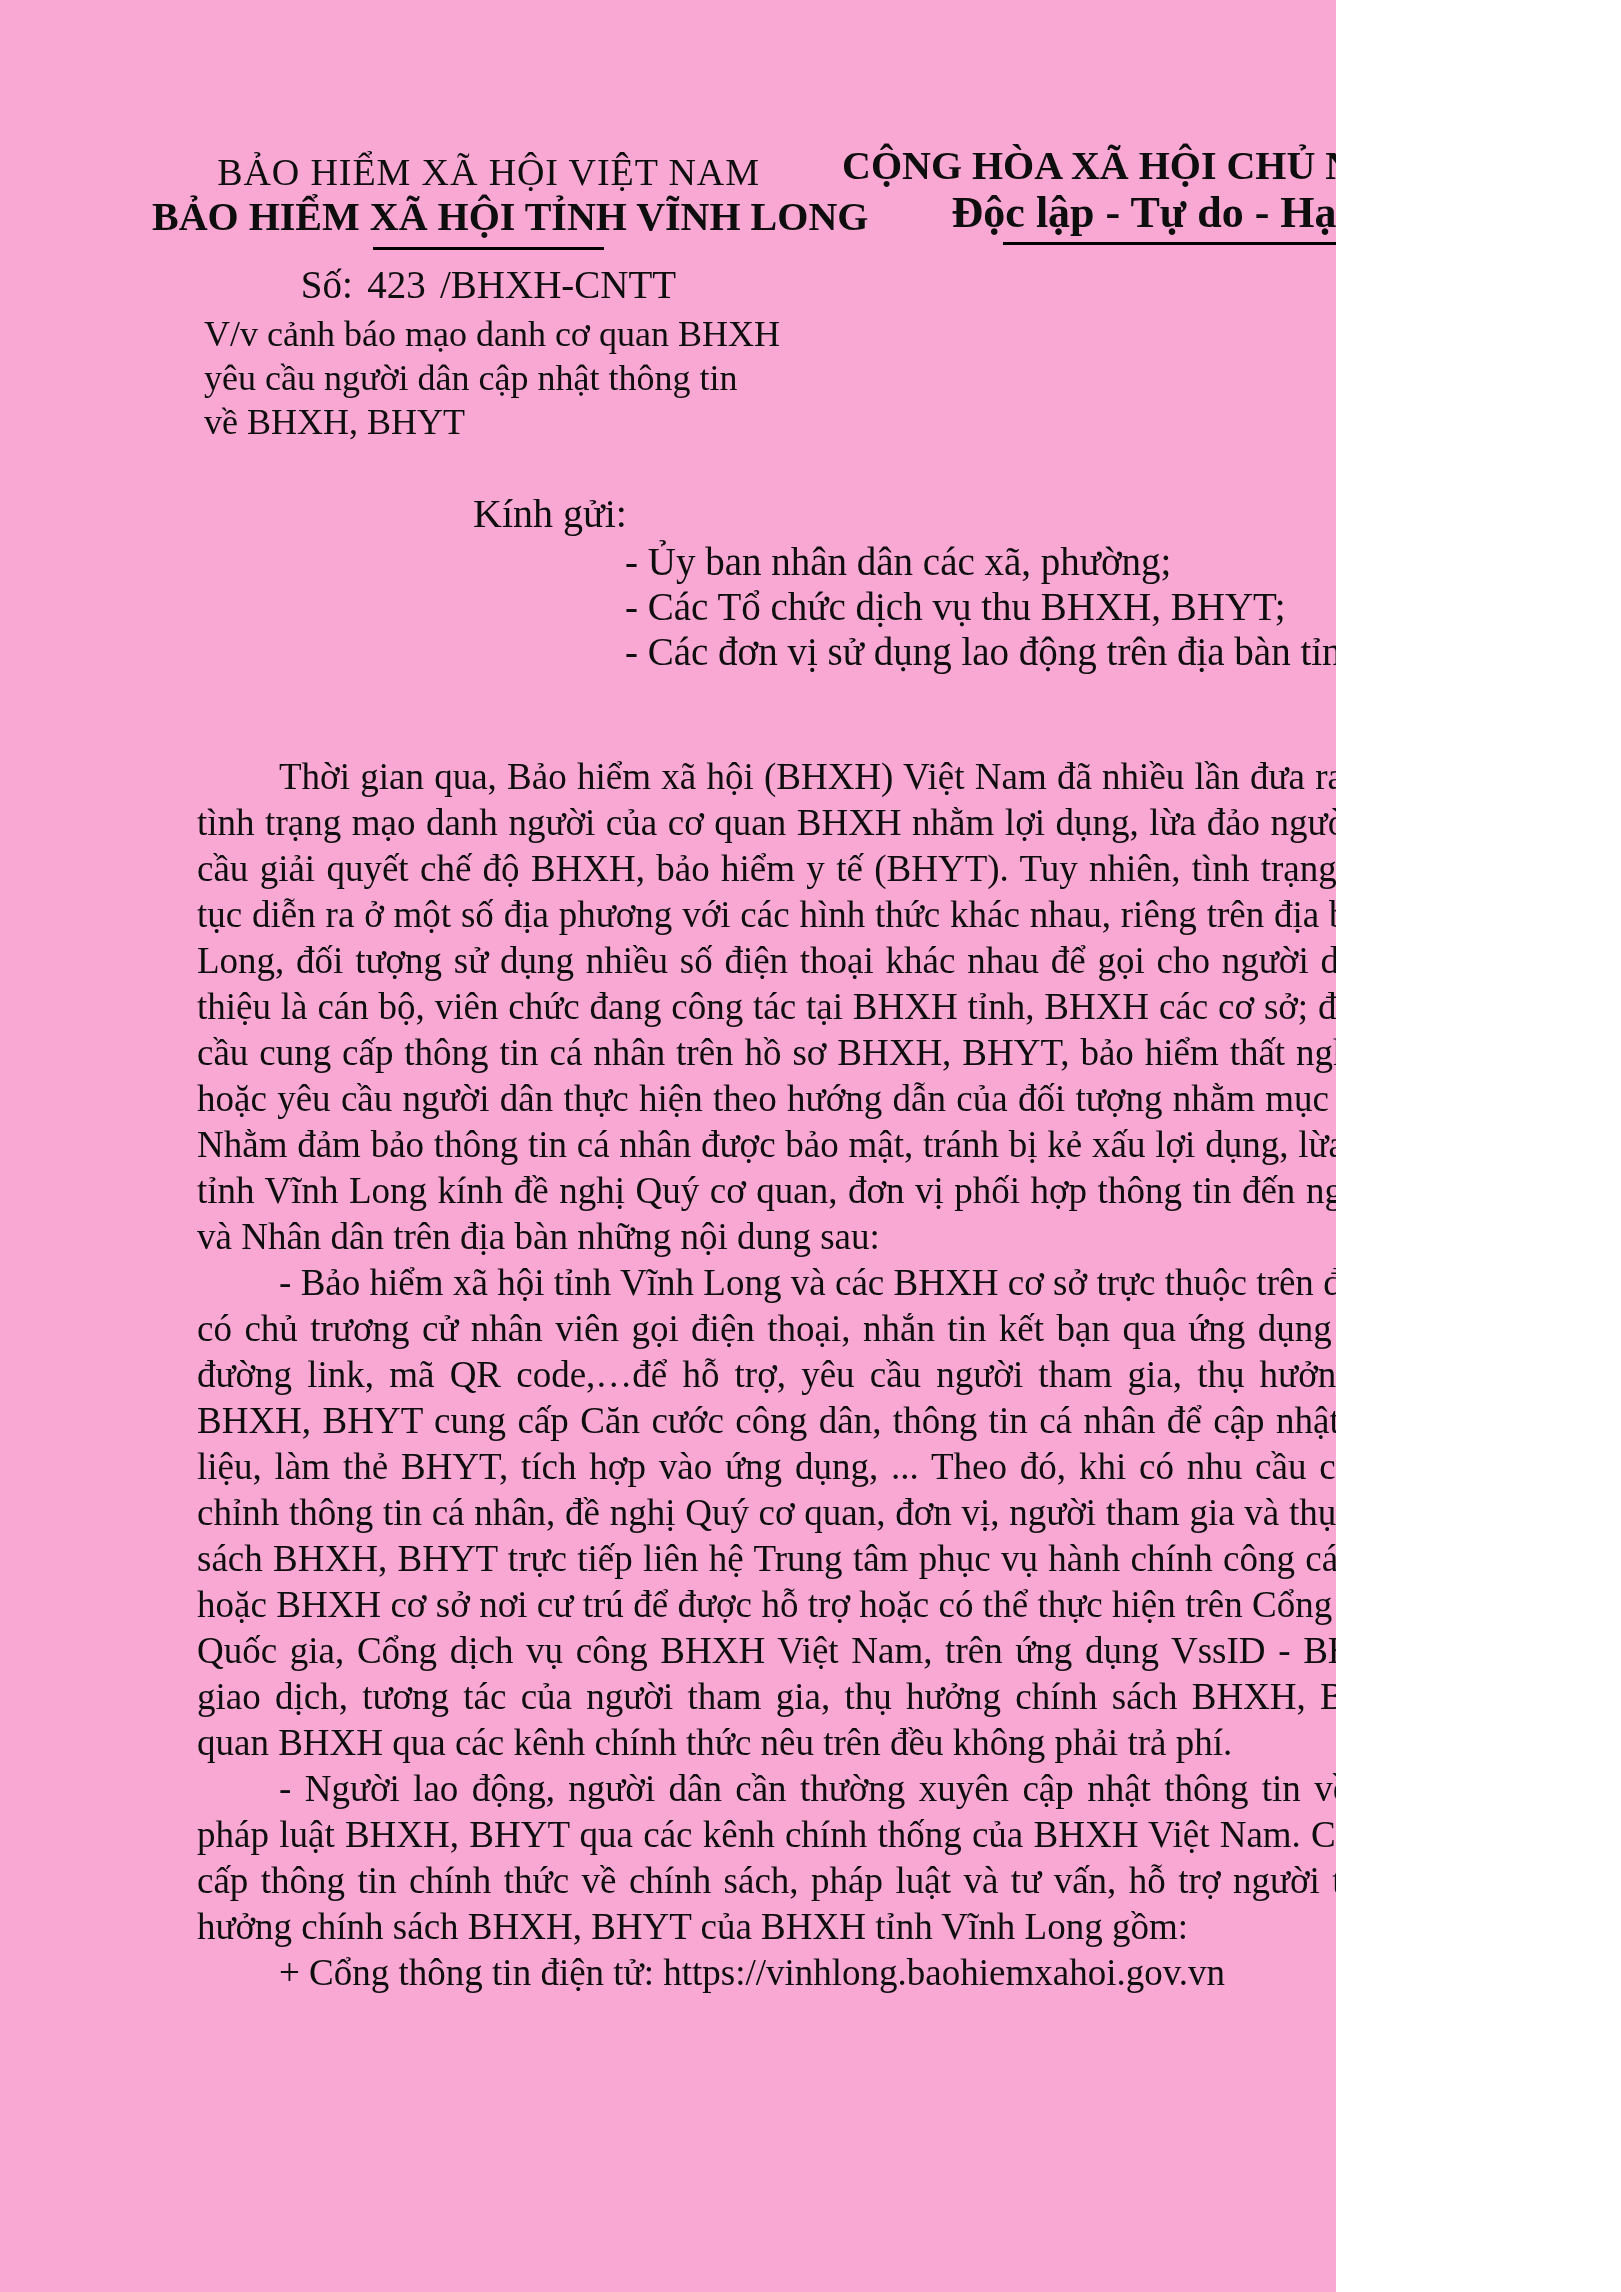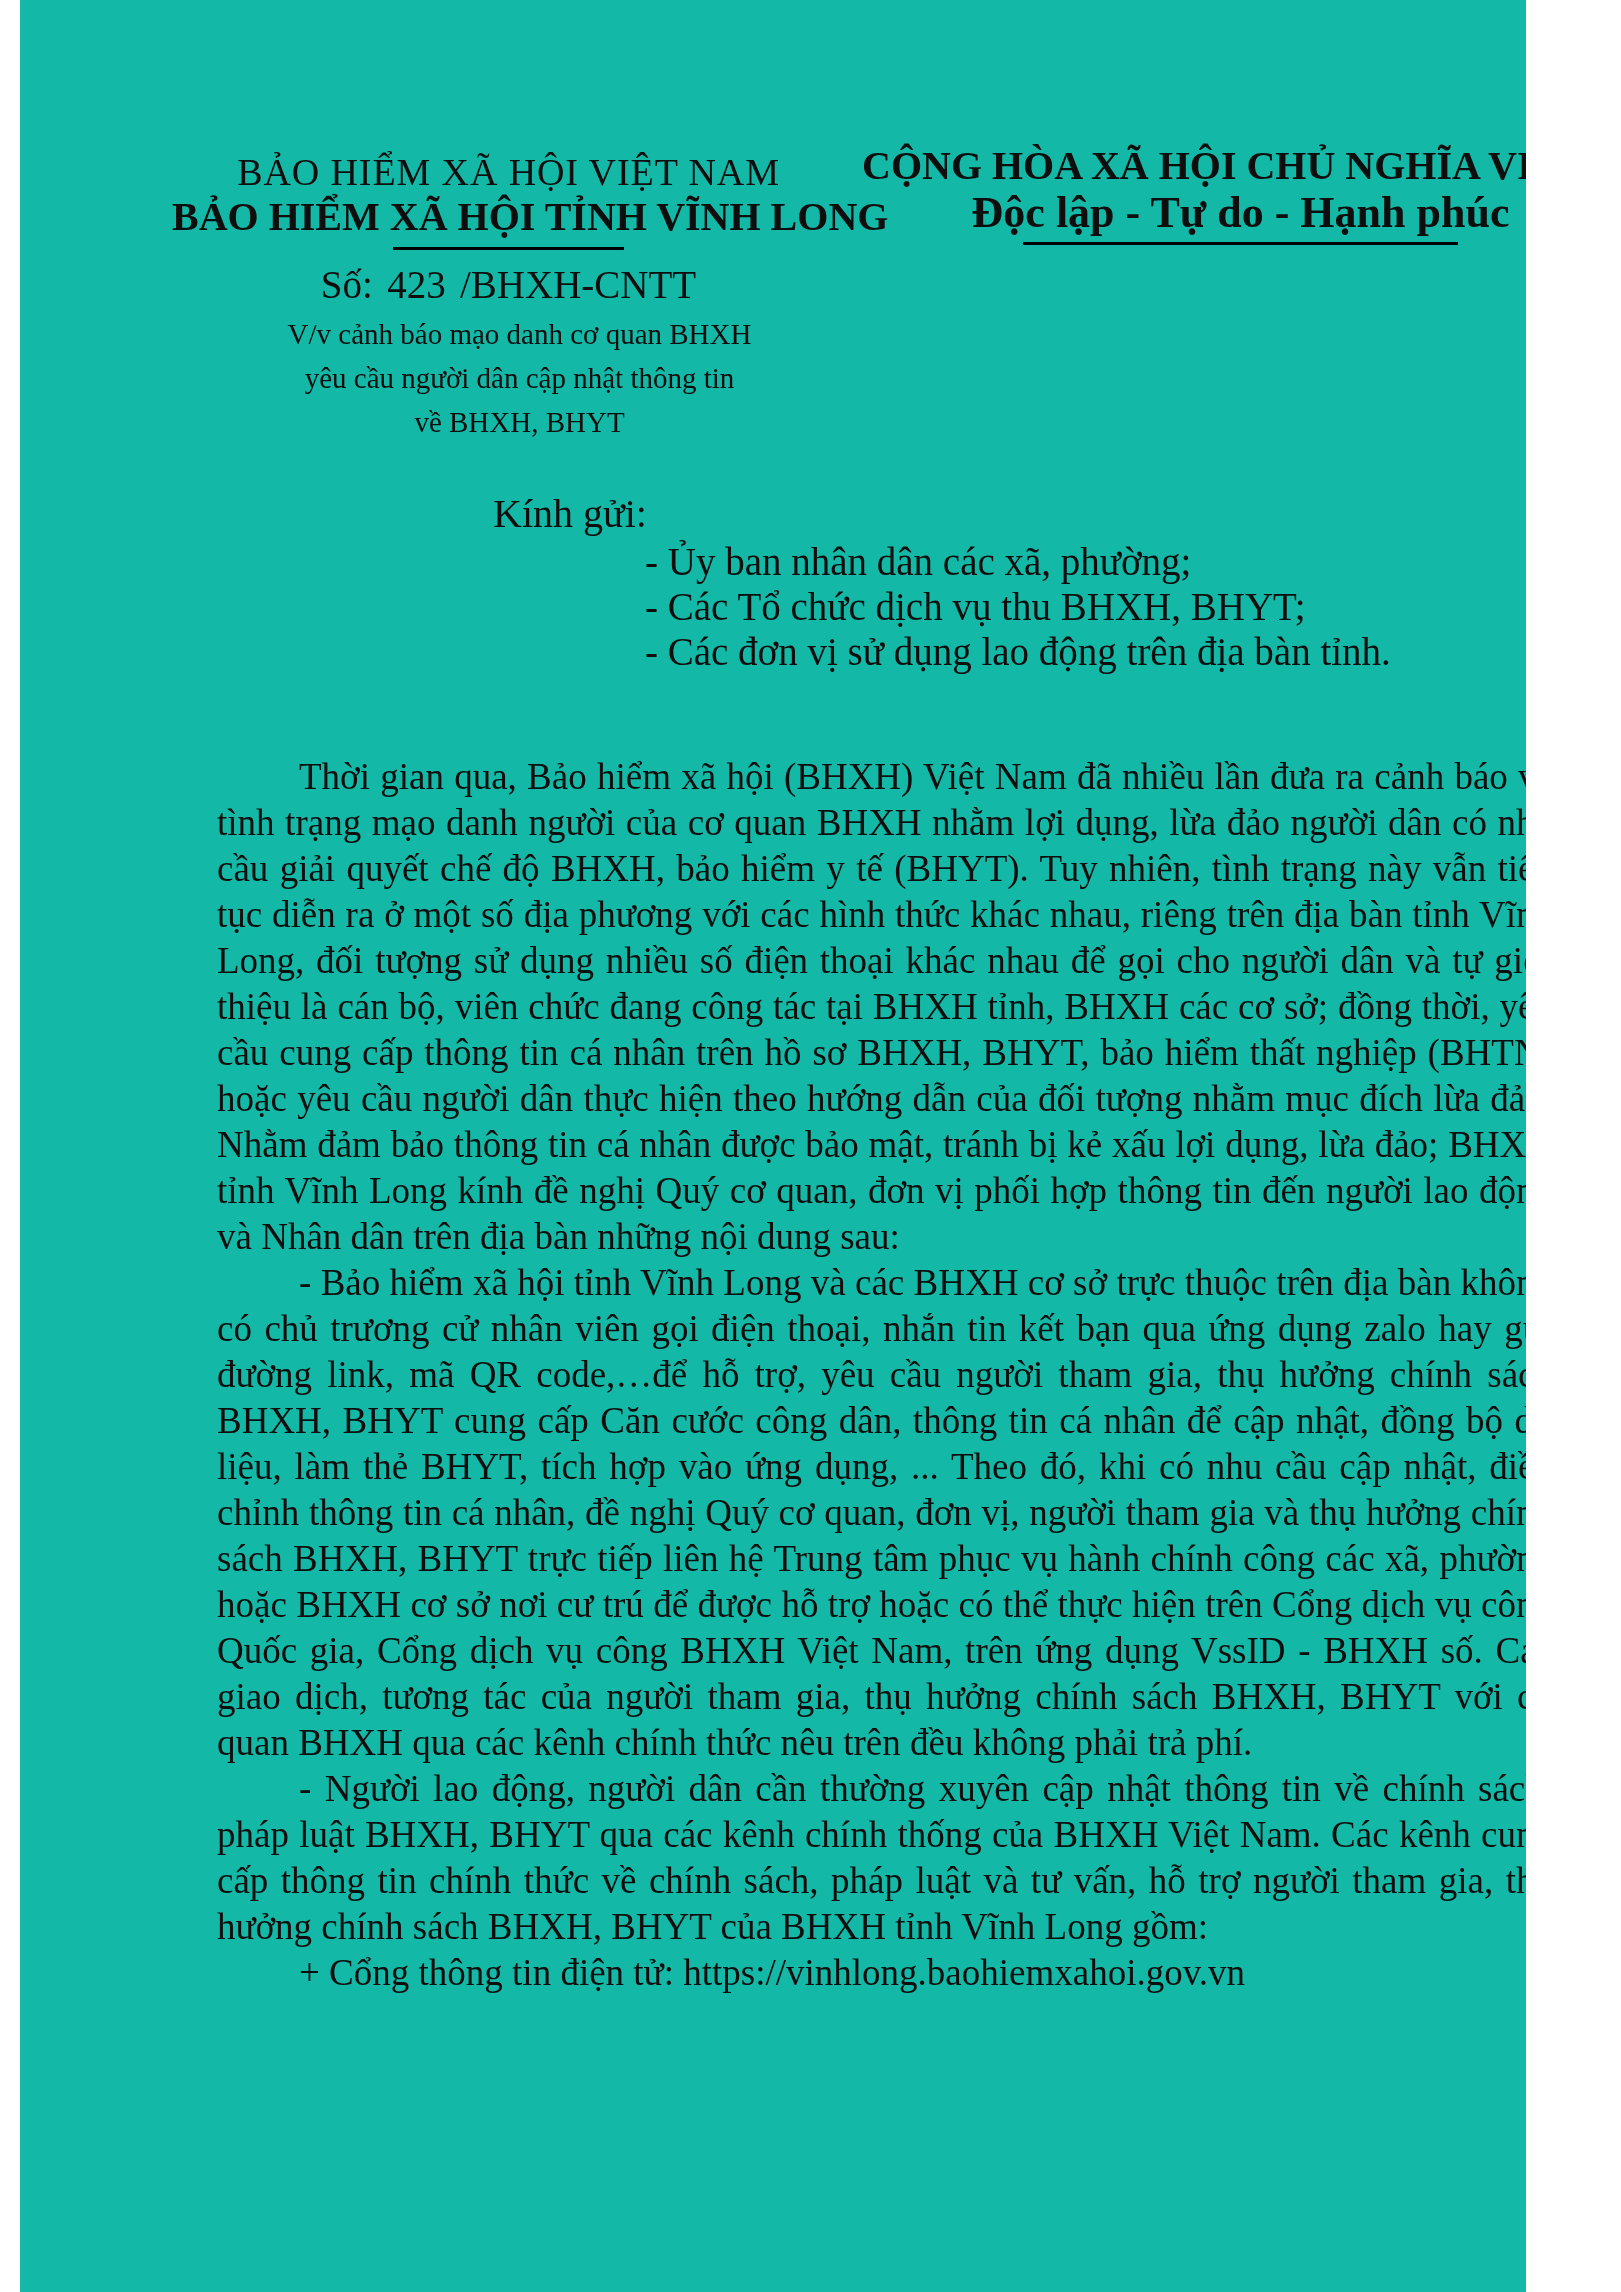--- a/index.html
+++ b/index.html
@@ -2,27 +2,26 @@
 <html lang="vi" style="font-size:14.3px"><head>
 <meta charset="utf-8">
 <style>
   html, body {
     margin: 0;
     padding: 0;
     background: #ffffff;
   }
   .page {
     position: relative;
-    width: 1506px;
+    width: 1336px;
     height: 2293px;
-    background: #14b8a6;
+    background: #f9a8d4;
     color: #0e0e0e;
     font-family: "Liberation Serif", "DejaVu Serif", serif;
     overflow: hidden;
-    margin-left: 20px;
   }
 
   
   .hdr-left {
     position: absolute;
     left: 152px;
     top: 152px;
     width: 673px;
     text-align: center;
   }
@@ -87,22 +86,22 @@
     white-space: nowrap;
   }
   .dateline .upright { font-style: normal; }
 
   
   .subject {
     position: absolute;
     left: 204px;
     top: 312px;
     width: 591px;
-    text-align: center;
-    font-size: 29px;
+    text-align: left;
+    font-size: 36px;
     line-height: 44px;
   }
   .subject div { white-space: nowrap; }
 
   
   .salutation {
     position: absolute;
     left: 473px;
     top: 491px;
     font-size: 40px;

